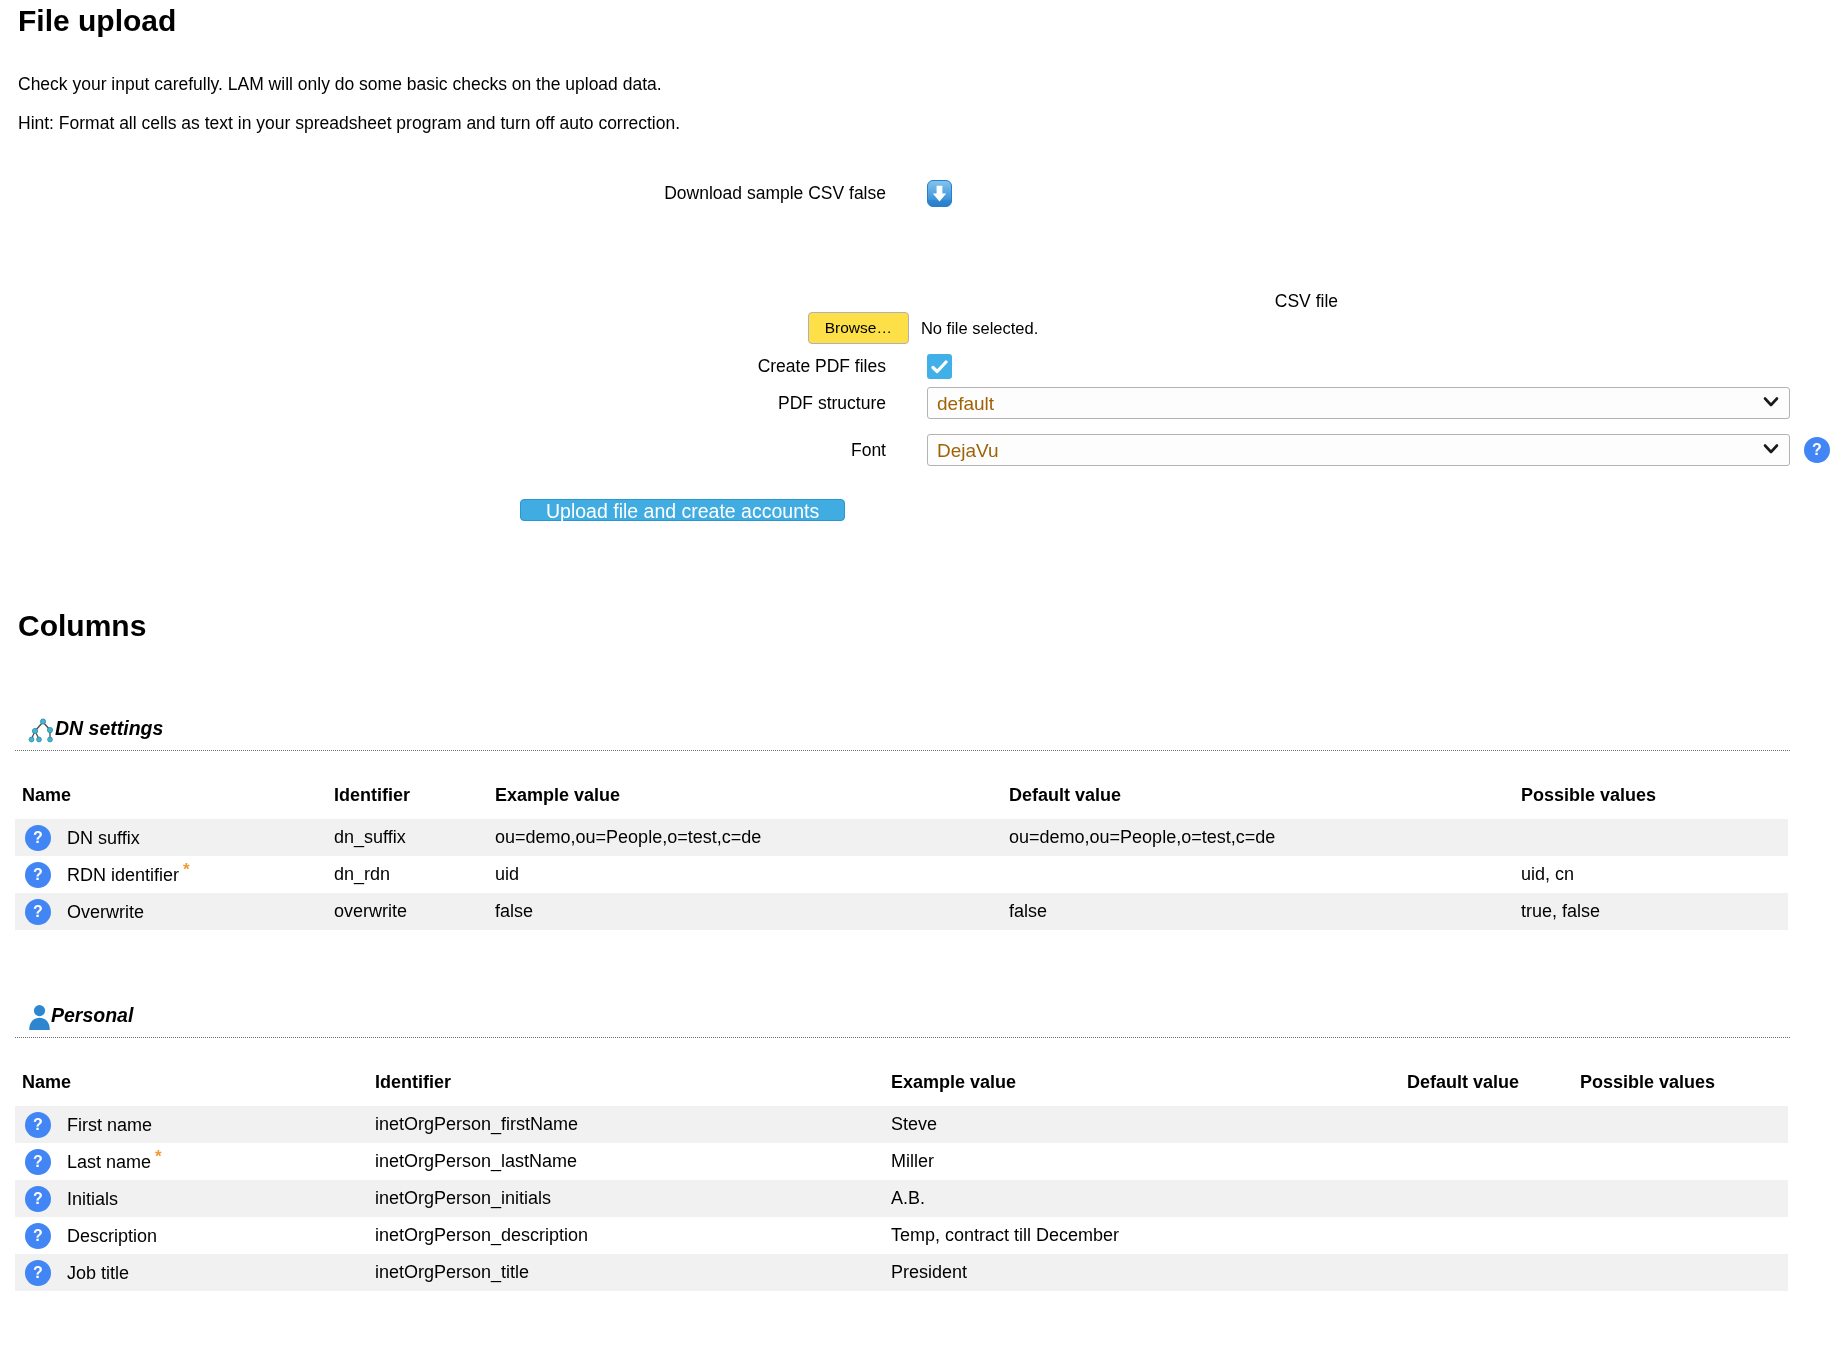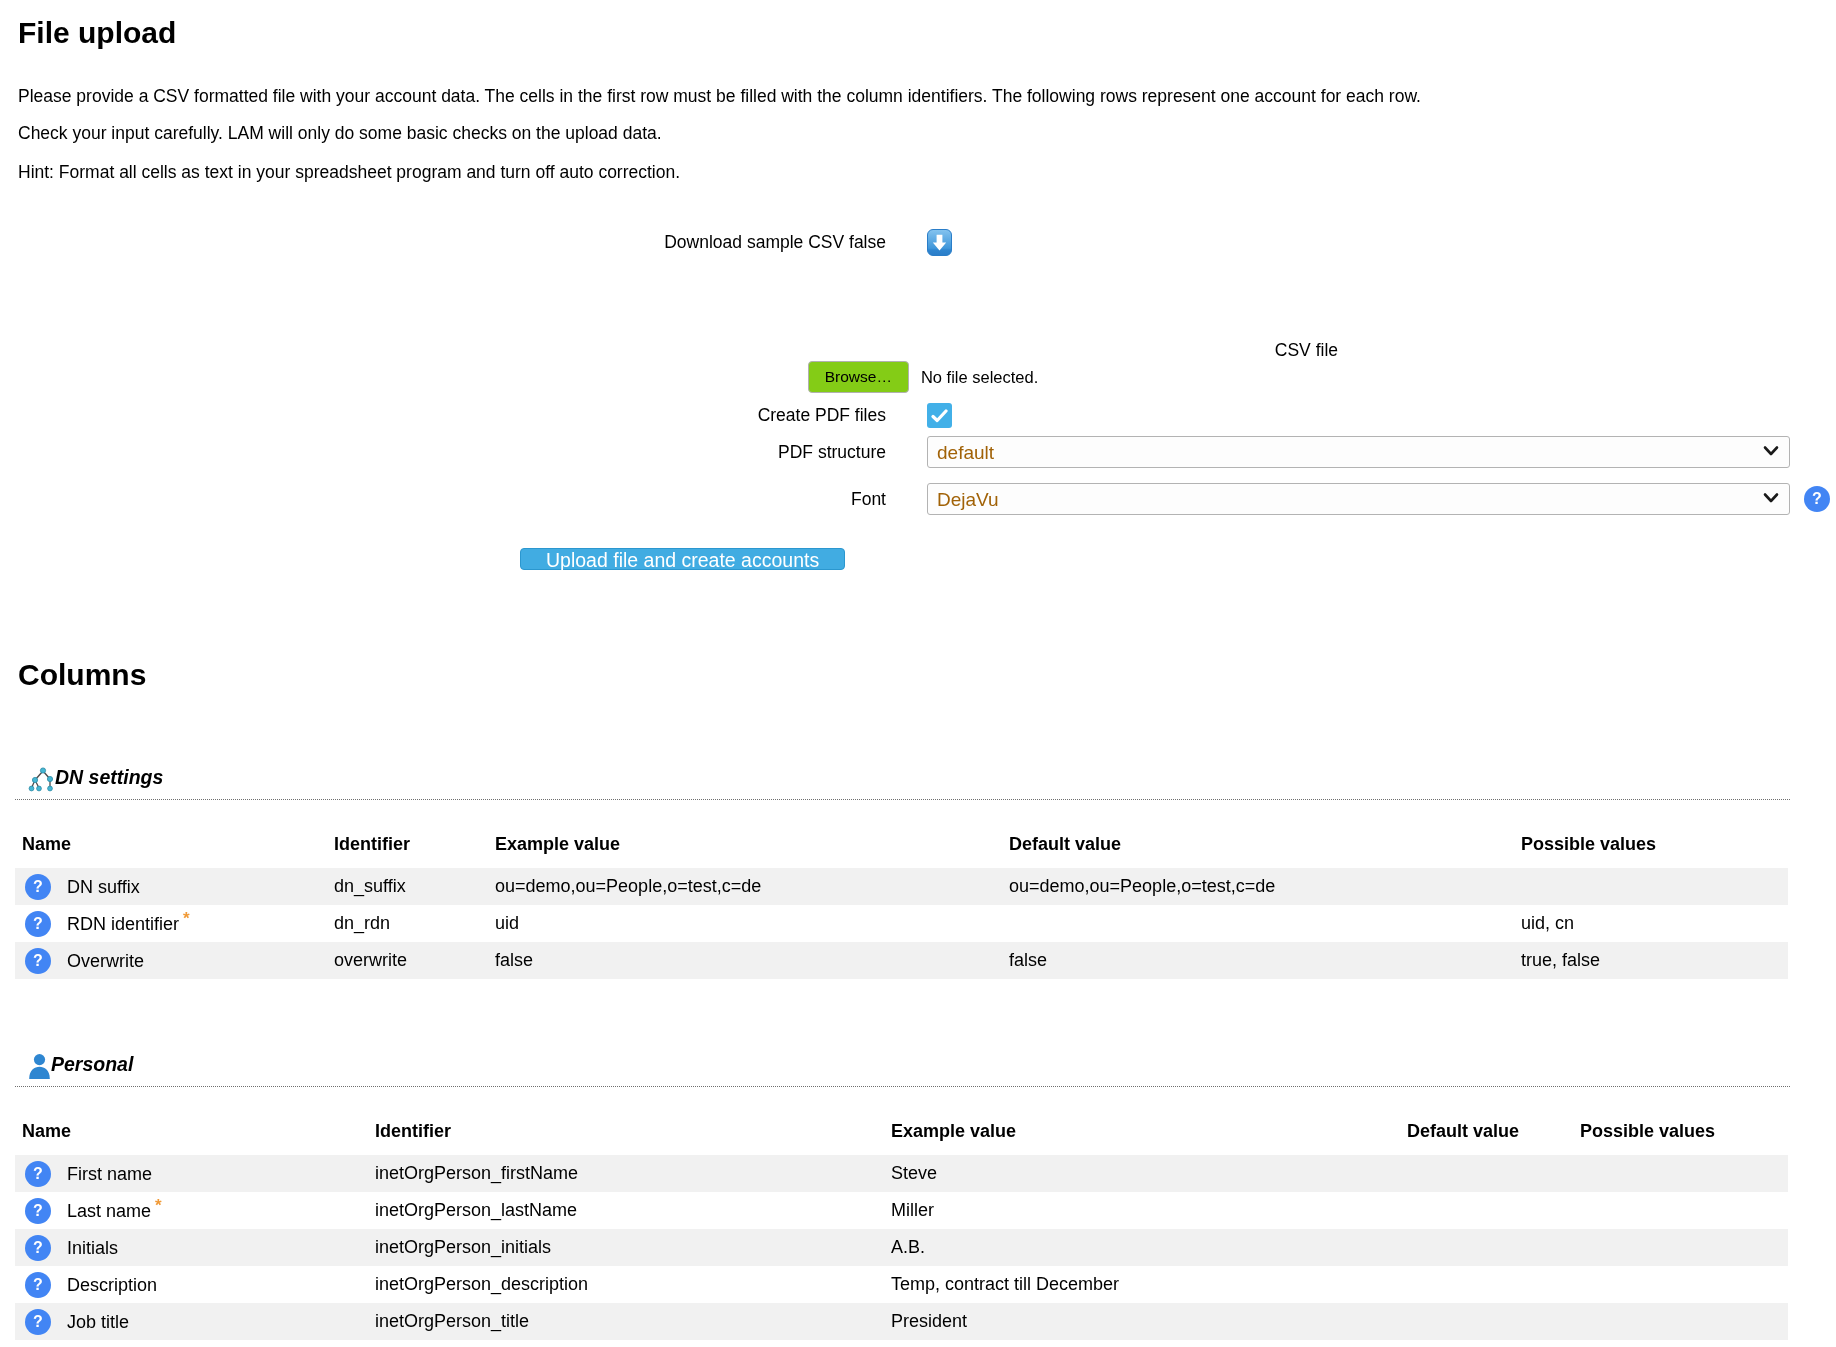--- a/index.html
+++ b/index.html
@@ -1,37 +1,37 @@
 <!DOCTYPE html>
 <html style="--accent: #41ace2; --help: #4285f4; --checkbox: #42b0e8; --stripe: #f1f1f1; --required: #f09a37;"><head>
 <meta charset="utf-8">
 <style>
   html,body{margin:0;padding:0;background:#fff;color:#000;
     font-family:"Liberation Sans",sans-serif;font-size:17.5px;}
   .page{width:1836px;box-sizing:border-box;padding:0 46px 6px 15px;}
 
   h1{font-size:30px;font-weight:bold;margin:0;}
-  .page-title{margin:16px 0 0 3px;}
+  .page-title{margin:4px 0 0 3px;}
   .intro{margin:28px 0 0 3px;line-height:37px;}
   .hint{margin:10px 0 0 3px;}
 
   
   .form-row{display:flex;align-items:center;}
   .form-label{width:871px;flex:none;text-align:right;}
   .form-field{margin-left:41px;display:flex;align-items:center;position:relative;}
   .row-download{margin-top:46px;}
   .row-csv{margin-top:84px;flex-direction:column;}
   .row-pdf{margin-top:10px;}
   .row-structure{margin-top:8px;}
   .row-font{margin-top:15px;align-items:center;}
 
   .dl-btn{display:inline-flex;cursor:pointer;}
 
   .browse{font-family:"Liberation Sans",sans-serif;font-size:15.5px;
-    padding:6px 16px;background:#84cc16;border:1px solid #b1b1b1;border-radius:4px;cursor:pointer;}
+    padding:6px 16px;background:#fde047;border:1px solid #b1b1b1;border-radius:4px;cursor:pointer;}
   .nofile{margin-left:12px;font-size:16.5px;}
 
   .checkbox{width:25px;height:25px;border-radius:3px;background:var(--checkbox,#42b0e8);
     display:inline-flex;align-items:center;justify-content:center;cursor:pointer;}
   .checkbox svg{display:none;}
   .checkbox.checked svg{display:block;}
 
   .select-wrap{position:relative;display:inline-block;}
   .select-wrap select{appearance:none;-webkit-appearance:none;
     width:863px;height:32px;font-family:"Liberation Sans",sans-serif;font-size:19px;
@@ -68,21 +68,20 @@
     position:relative;top:-4px;font-weight:bold;}
 </style>
 </head>
 <body>
 
 <div class="page">
 
   <h1 class="page-title">File upload</h1>
 
   <div class="intro">
-    <div>Please provide a CSV formatted file with your account data. The cells in the first row must be filled with the column identifiers. The following rows represent one account for each row.</div>
     <div>Check your input carefully. LAM will only do some basic checks on the upload data.</div>
   </div>
   <div class="hint">Hint: Format all cells as text in your spreadsheet program and turn off auto correction.</div>
 
   <div class="form">
 
     <div class="form-row row-download">
       <div class="form-label">Download sample CSV false</div>
       <div class="form-field">
         <span class="dl-btn">

